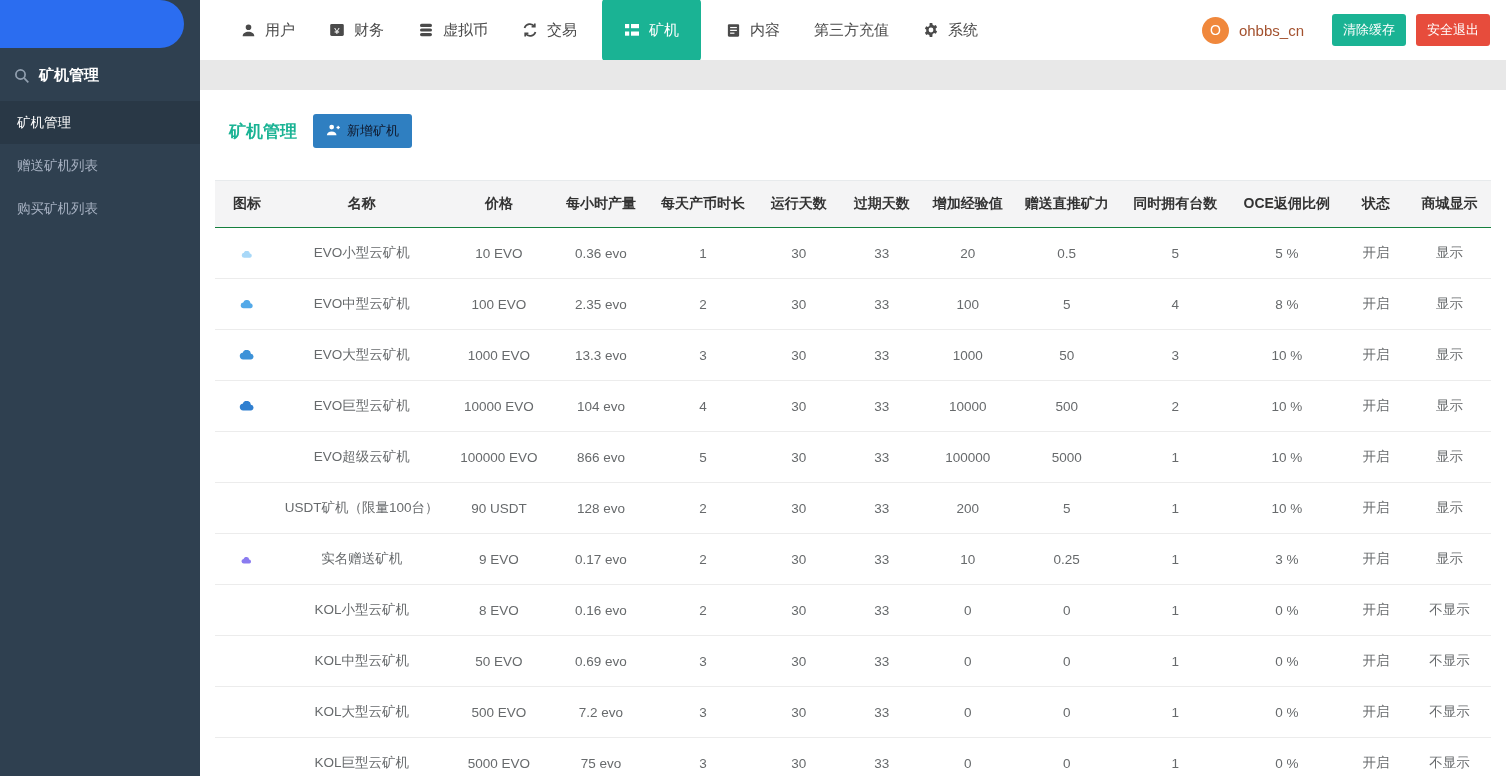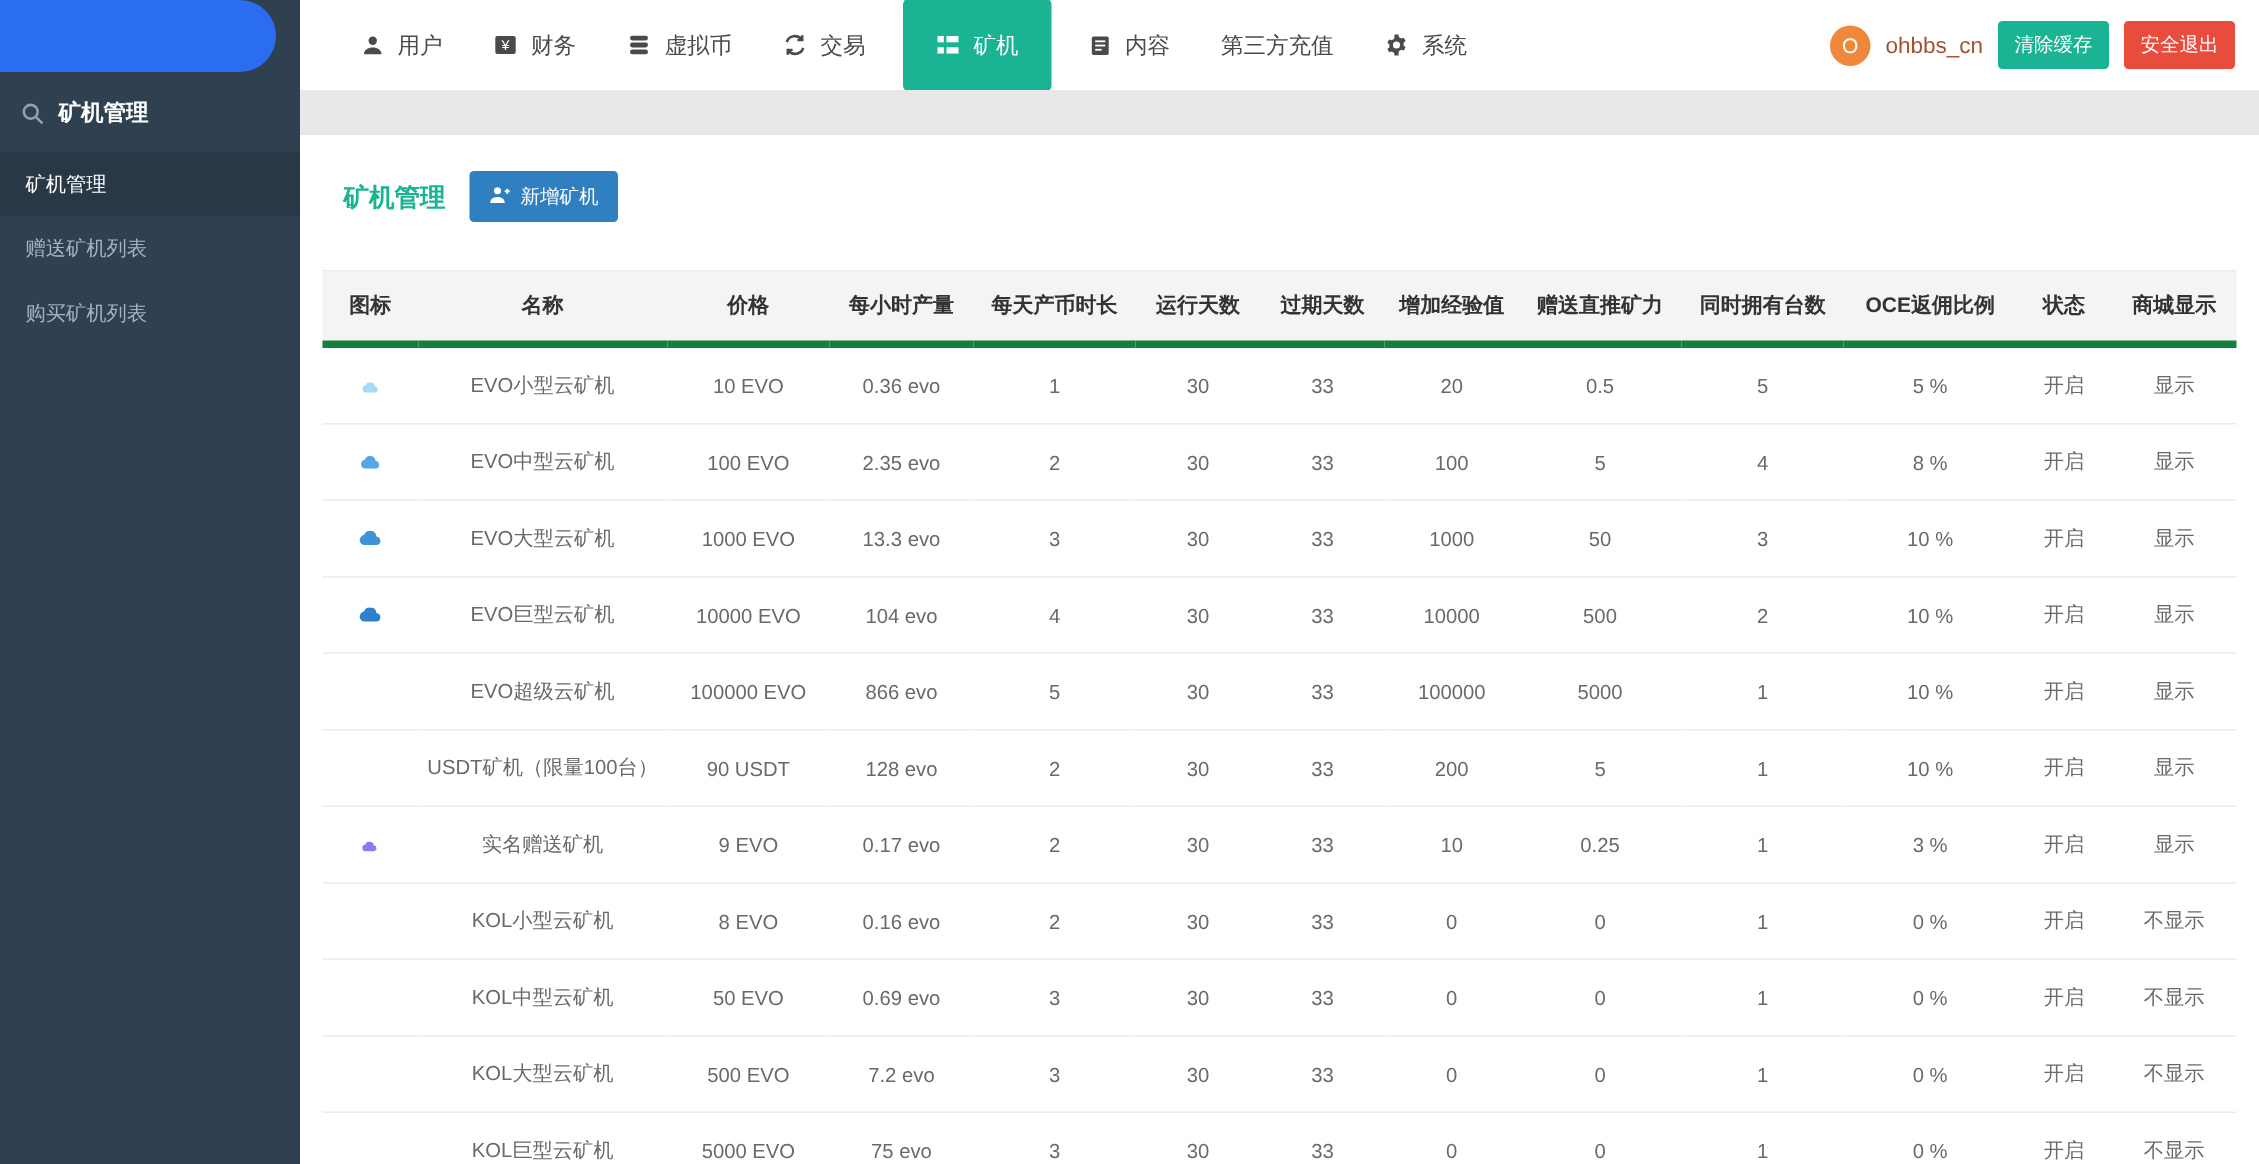--- a/index.html
+++ b/index.html
@@ -30,41 +30,41 @@
   .nav-items { display:flex; align-items:center; height:100%; }
   .nav-item { display:flex; align-items:center; gap:9px; padding:0 17px; height:60px;
     font-size:15px; color:#4a4a4a; cursor:pointer; white-space:nowrap; }
   .nav-item svg { display:block; }
   .nav-item.active { background:var(--accent-green); color:#fff; height:62px;
     border-radius:4px; margin:0 8px; padding:13px 22px; }
   .navbar-right { margin-left:auto; display:flex; align-items:center; gap:10px; }
   .avatar { width:27px; height:27px; border-radius:50%; background:var(--avatar-orange);
     color:#fff; font-size:14px; display:flex; align-items:center; justify-content:center;
     cursor:pointer; }
-  .username { color:#a3512e; font-size:15px; margin-right:0; cursor:pointer; }
+  .username { color:#a3512e; font-size:15px; margin-right:18px; cursor:pointer; }
   .pill-btn { border:none; color:#fff; font-size:13px; padding:7px 11px; border-radius:3px;
     cursor:pointer; font-family:inherit; }
   .btn-cache { background:var(--accent-green); }
   .btn-logout { background:var(--accent-red); }
 
   .strip { height:30px; background:#e8e8e8; flex-shrink:0; }
 
   .content { background:#fff; padding:24px 15px 0 15px; flex:1; overflow:hidden; }
   .title-row { display:flex; align-items:center; gap:16px; margin:0 0 32px 14px; }
   .page-title { color:var(--accent-green); font-size:17px; font-weight:bold; }
-  .btn-add { background:var(--accent-blue); color:#ffffff; border:none; border-radius:3px;
+  .btn-add { background:var(--accent-blue); color:#0f172a; border:none; border-radius:3px;
     padding:8px 13px; font-size:13px; display:flex; align-items:center; gap:7px;
     cursor:pointer; font-family:inherit;text-align:right; }
 
   
   table { width:100%; border-collapse:collapse; table-layout:fixed; }
   col.c0{width:5%} col.c1{width:13%} col.c2{width:8.5%} col.c3{width:7.5%}
   col.c4{width:8.5%} col.c5{width:6.5%} col.c6{width:6.5%} col.c7{width:7%}
   col.c8{width:8.5%} col.c9{width:8.5%} col.c10{width:9%} col.c11{width:5%} col.c12{width:6.5%}
-  thead th { background:#f4f4f5; border-top:1px solid #e7eaec; border-bottom:5px solid #15803d;
+  thead th { background:#f4f4f5; border-top:1px solid #e7eaec; border-bottom:1px solid #15803d;
     padding:14px 4px; font-size:14px; color:#333; font-weight:bold; text-align:center;
     white-space:nowrap; }
   tbody td { padding:16px 4px; font-size:13.5px; color:#676a6c; text-align:center;
     border-bottom:1px solid #ececec; white-space:nowrap; overflow:hidden; }
   .row-icon { display:inline-block; line-height:0; }
 </style>
 </head>
 <body>
 
 <div class="app">

